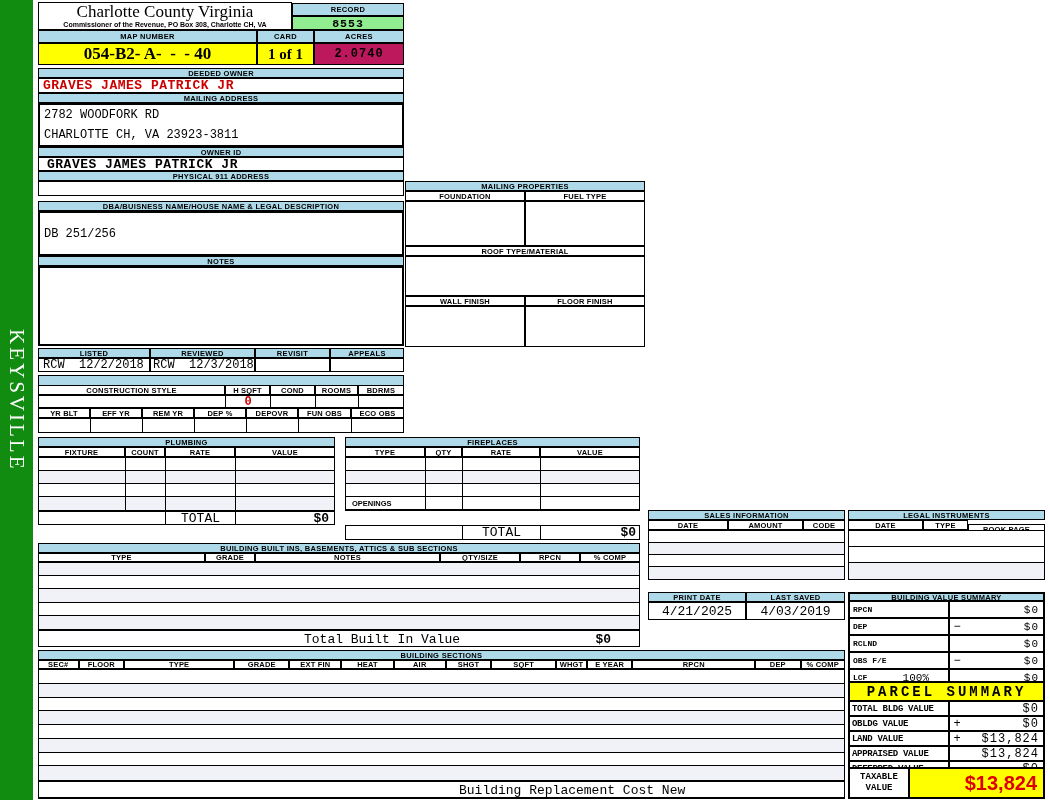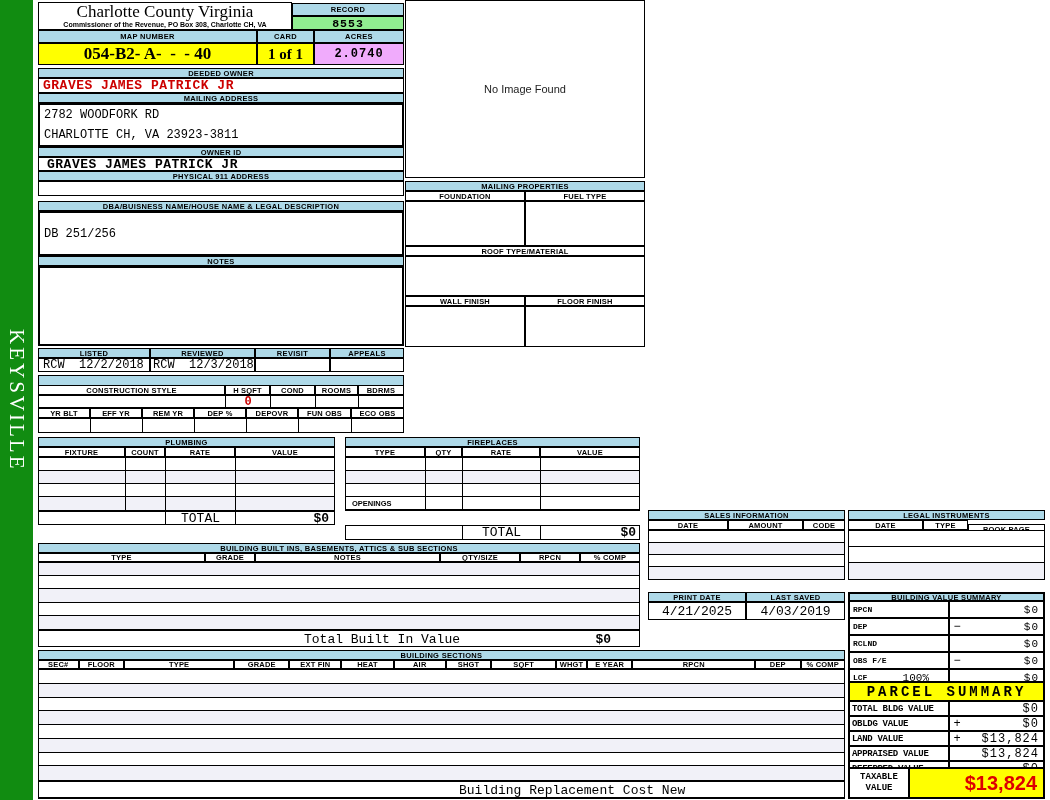--- a/index.html
+++ b/index.html
@@ -18,21 +18,21 @@
   .district{writing-mode:vertical-rl;font-family:"Liberation Serif",serif;font-size:21px;
             color:#fff;letter-spacing:3px;white-space:nowrap;}
   .titlebox{border:1px solid #000;text-align:center;background:#fff;}
   .county{font-family:"Liberation Serif",serif;font-size:17px;line-height:18px;}
   .commissioner{font-size:7px;font-weight:bold;line-height:8px;}
   .recordval{background:#90ee90;font-weight:bold;font-size:11.5px;display:flex;align-items:center;justify-content:center;letter-spacing:1px;}
   .mapval{background:#ffff00;font-family:"Liberation Serif",serif;font-weight:bold;font-size:17px;
           display:flex;align-items:center;justify-content:center;white-space:pre;}
   .cardval{background:#ffff00;font-family:"Liberation Serif",serif;font-weight:bold;font-size:15px;
           display:flex;align-items:center;justify-content:center;}
-  .acresval{background:#f0abfc;font-weight:bold;font-size:12px;letter-spacing:1px;
+  .acresval{background:#be185d;font-weight:bold;font-size:12px;letter-spacing:1px;
           display:flex;align-items:center;justify-content:center;}
   .redname{color:#cc0000;font-weight:bold;font-size:13px;letter-spacing:.5px;display:flex;align-items:center;padding-left:4px;}
   .blkname{font-weight:bold;font-size:13px;letter-spacing:.5px;display:flex;align-items:center;padding-left:8px;}
   .val12{font-size:12px;}
   .flexrow{display:flex;}
   .cell{border-right:1px solid #000;height:100%;box-sizing:border-box;}
   .cell:last-child{border-right:none;}
   .erow{border-bottom:1px solid #000;box-sizing:border-box;display:flex;}
   .erow:last-child{border-bottom:none;}
   .altbg{background:#f1f1f8;}
@@ -262,23 +262,20 @@
     <div class="erow altbg" style="height:14px"></div>
     <div class="erow" style="height:14px"></div>
     <div class="erow altbg" style="height:14px"></div>
     <div class="erow" style="height:14px"></div>
     <div class="erow altbg" style="height:14px"></div>
   </div>
   <div class="abs box" style="left:38px;top:781px;width:807px;height:18px;border-bottom-width:2px">
     <span class="abs mono" style="left:420px;top:1px;font-size:13px">Building Replacement Cost New</span>
   </div>
 
-  <div class="abs box noimg" style="left:405px;top:0px;width:240px;height:178px">
-    <span>No Image Found</span>
-  </div>
 
   <div class="abs hdr" style="left:405px;top:181px;width:240px;height:10px">MAILING PROPERTIES</div>
   <div class="abs whdr" style="left:405px;top:191px;width:120px;height:10px">FOUNDATION</div>
   <div class="abs whdr" style="left:525px;top:191px;width:120px;height:10px">FUEL TYPE</div>
   <div class="abs box" style="left:405px;top:201px;width:120px;height:45px"></div>
   <div class="abs box" style="left:525px;top:201px;width:120px;height:45px"></div>
   <div class="abs whdr" style="left:405px;top:246px;width:240px;height:10px">ROOF TYPE/MATERIAL</div>
   <div class="abs box" style="left:405px;top:256px;width:240px;height:40px"></div>
   <div class="abs whdr" style="left:405px;top:296px;width:120px;height:10px">WALL FINISH</div>
   <div class="abs whdr" style="left:525px;top:296px;width:120px;height:10px">FLOOR FINISH</div>

